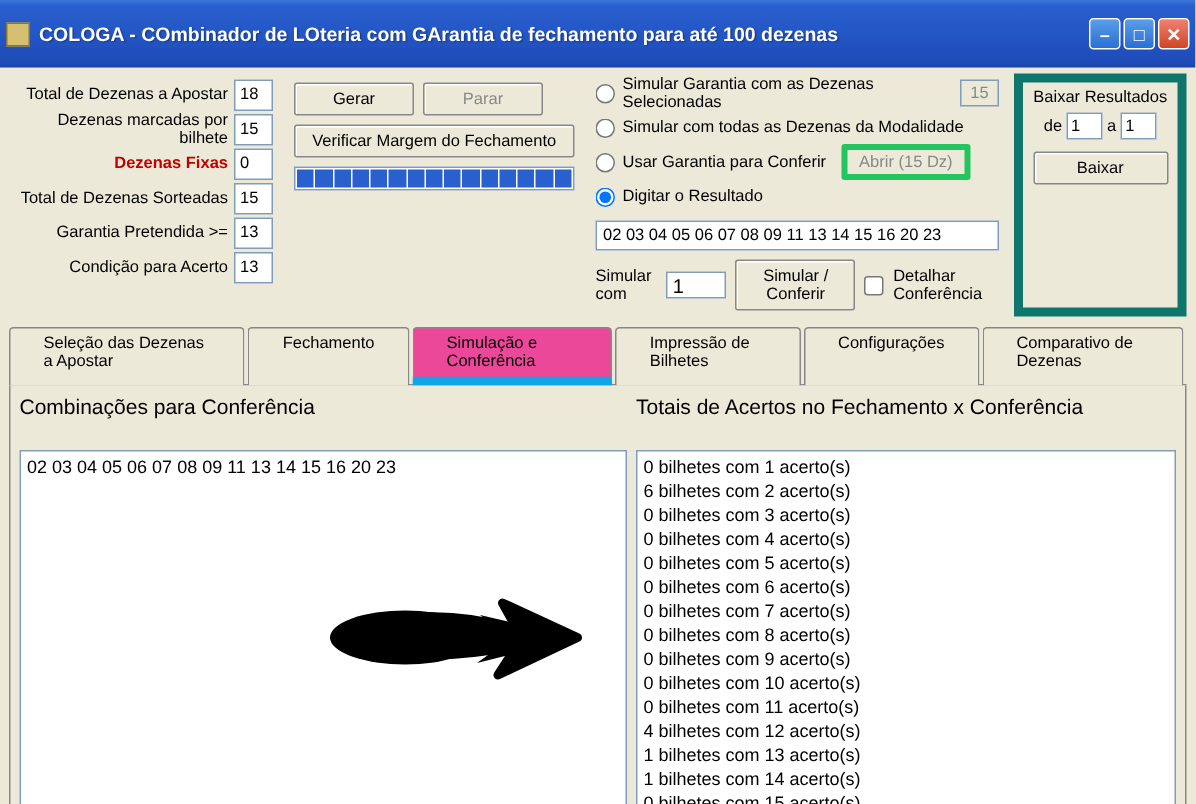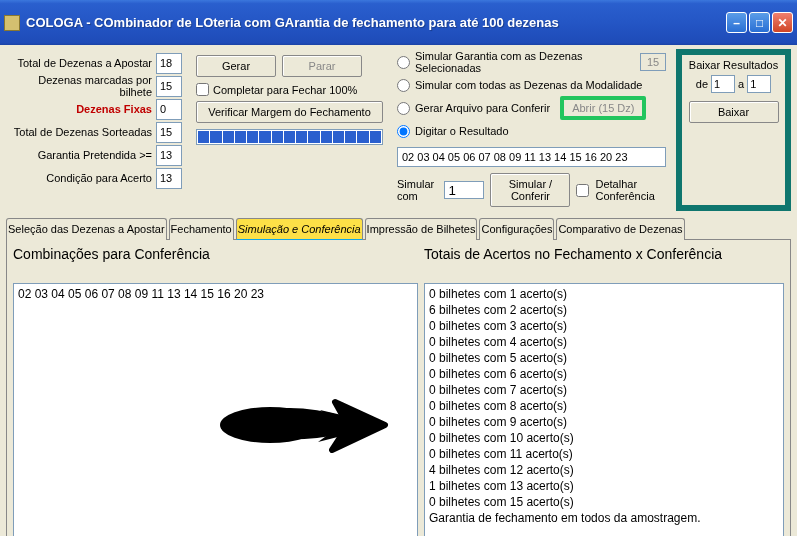--- a/index.html
+++ b/index.html
@@ -35,22 +35,22 @@
 .radio-row .inline-input { width: 26px; height: 18px; border: 1px solid #7f9db9; margin-left: 4px; font-size: 11px; padding: 1px 3px; text-align: center; background: #ece9d8; color: #888; }
 .radio-row .inline-btn { margin-left: 10px; color: #888; padding: 2px 8px; background: #ece9d8; border: 4px solid #22c55e; border-radius: 2px; cursor: default; }
 .result-input { width: 100%; height: 20px; border: 1px solid #7f9db9; font-size: 11px; padding: 2px 4px; margin-top: 2px; }
 .sim-row { display: flex; align-items: center; margin-top: 6px; gap: 6px; }
 .sim-row input[type=text] { width: 40px; height: 18px; border: 1px solid #7f9db9; padding: 1px 3px; }
 .download-panel { width: 115px; text-align: center; padding: 4px; }
 .download-panel .lbl { display: block; margin-bottom: 4px; }
 .download-panel .range { display: flex; align-items: center; justify-content: center; gap: 3px; margin-bottom: 8px; }
 .download-panel .range input { width: 24px; height: 18px; border: 1px solid #7f9db9; font-size: 11px; padding: 1px 2px; }
 .tabs { display: flex; border-bottom: 1px solid #888; margin-top: 6px; }
-.tab { padding: 4px 1px; border: 1px solid #888; border-bottom: none; background: #ece9d8; margin-right: 2px; cursor: pointer; position: relative; top: 1px; border-radius: 3px 3px 0 0; }
-.tab.active { background: #fde047; border-bottom: 1px solid #0ea5e9; font-weight: normal; font-style: italic; }
+.tab { padding: 4px 22px; border: 1px solid #888; border-bottom: none; background: #ece9d8; margin-right: 2px; cursor: pointer; position: relative; top: 1px; border-radius: 3px 3px 0 0; }
+.tab.active { background: #ec4899; border-bottom: 6px solid #0ea5e9; font-weight: normal; }
 .tab-content { border: 1px solid #888; border-top: none; padding: 6px; background: #ece9d8; height: 320px; display: flex; gap: 6px; }
 .col-left { width: 405px; display: flex; flex-direction: column; }
 .col-right { flex: 1; display: flex; flex-direction: column; }
 .col-header { font-size: 14px; margin-bottom: 21px; }
 .listbox { flex: 1; border: 1px solid #7f9db9; background: #fff; padding: 2px 4px; overflow-y: scroll; font-size: 12px; line-height: 16px; position: relative; }
 .listbox::-webkit-scrollbar { width: 17px; }
 .listbox::-webkit-scrollbar-track { background: #ece9d8; border-left: 1px solid #c0c0b0; }
 .listbox::-webkit-scrollbar-thumb { background: #c8c8c8; border: 1px solid #888; }
 .listbox::-webkit-scrollbar-button { background: #ece9d8; border: 1px solid #888; height: 17px; }
 .arrow-overlay { position: absolute; left: 210px; top: 370px; width: 200px; height: 110px; pointer-events: none; z-index: 10; }
@@ -95,24 +95,20 @@
         <label>Condição para Acerto</label>
         <input value="13" style="">
       </div>
     </div>
 
     <div class="btn-panel panel">
       <div class="btn-row">
         <div class="btn">Gerar</div>
         <div class="btn disabled">Parar</div>
       </div>
-      <div class="chk-row">
-        <input type="checkbox" style="">
-        <label>Completar para Fechar 100%</label>
-      </div>
       <div class="btn" style="width:100%;margin-bottom:6px">Verificar Margem do Fechamento</div>
       <div class="progress">
         <div class="seg"></div>
           <div class="seg"></div>
           <div class="seg"></div>
           <div class="seg"></div>
           <div class="seg"></div>
           <div class="seg"></div>
           <div class="seg"></div>
           <div class="seg"></div>
@@ -132,21 +128,21 @@
           <input type="radio" name="simopt" style="">
           <label>Simular Garantia com as Dezenas Selecionadas</label>
           <input class="inline-input" disabled="" value="15" style="">
         </div>
         <div class="radio-row">
           <input type="radio" name="simopt" style="">
           <label>Simular com todas as Dezenas da Modalidade</label>
         </div>
         <div class="radio-row">
           <input type="radio" name="simopt" style="">
-          <label>Gerar Arquivo para Conferir</label>
+          <label>Usar Garantia para Conferir</label>
           <span class="inline-btn">Abrir (15 Dz)</span>
         </div>
         <div class="radio-row">
           <input type="radio" name="simopt" checked="" style="">
           <label>Digitar o Resultado</label>
         </div>
         <input class="result-input" value="02 03 04 05 06 07 08 09 11 13 14 15 16 20 23" style="">
         <div class="sim-row">
           <label>Simular com</label>
           <input type="text" value="1" style="">
@@ -194,20 +190,21 @@
           <div>0 bilhetes com 4 acerto(s)</div>
           <div>0 bilhetes com 5 acerto(s)</div>
           <div>0 bilhetes com 6 acerto(s)</div>
           <div>0 bilhetes com 7 acerto(s)</div>
           <div>0 bilhetes com 8 acerto(s)</div>
           <div>0 bilhetes com 9 acerto(s)</div>
           <div>0 bilhetes com 10 acerto(s)</div>
           <div>0 bilhetes com 11 acerto(s)</div>
           <div>4 bilhetes com 12 acerto(s)</div>
           <div>1 bilhetes com 13 acerto(s)</div>
+          <div>1 bilhetes com 14 acerto(s)</div>
           <div>0 bilhetes com 15 acerto(s)</div>
           <div>Garantia de fechamento em todos da amostragem.</div>
         </div>
     </div>
   </div>
 </div>
 
 <svg class="arrow-overlay" viewBox="0 0 200 110">
   <path d="M 15 55 Q 70 30 135 50 L 125 32 L 175 55 L 122 80 L 135 60 Q 70 75 15 55 Z" fill="#000" stroke="#000" stroke-width="6" stroke-linejoin="round"></path>
   <ellipse cx="60" cy="55" rx="50" ry="18" fill="#000"></ellipse>

